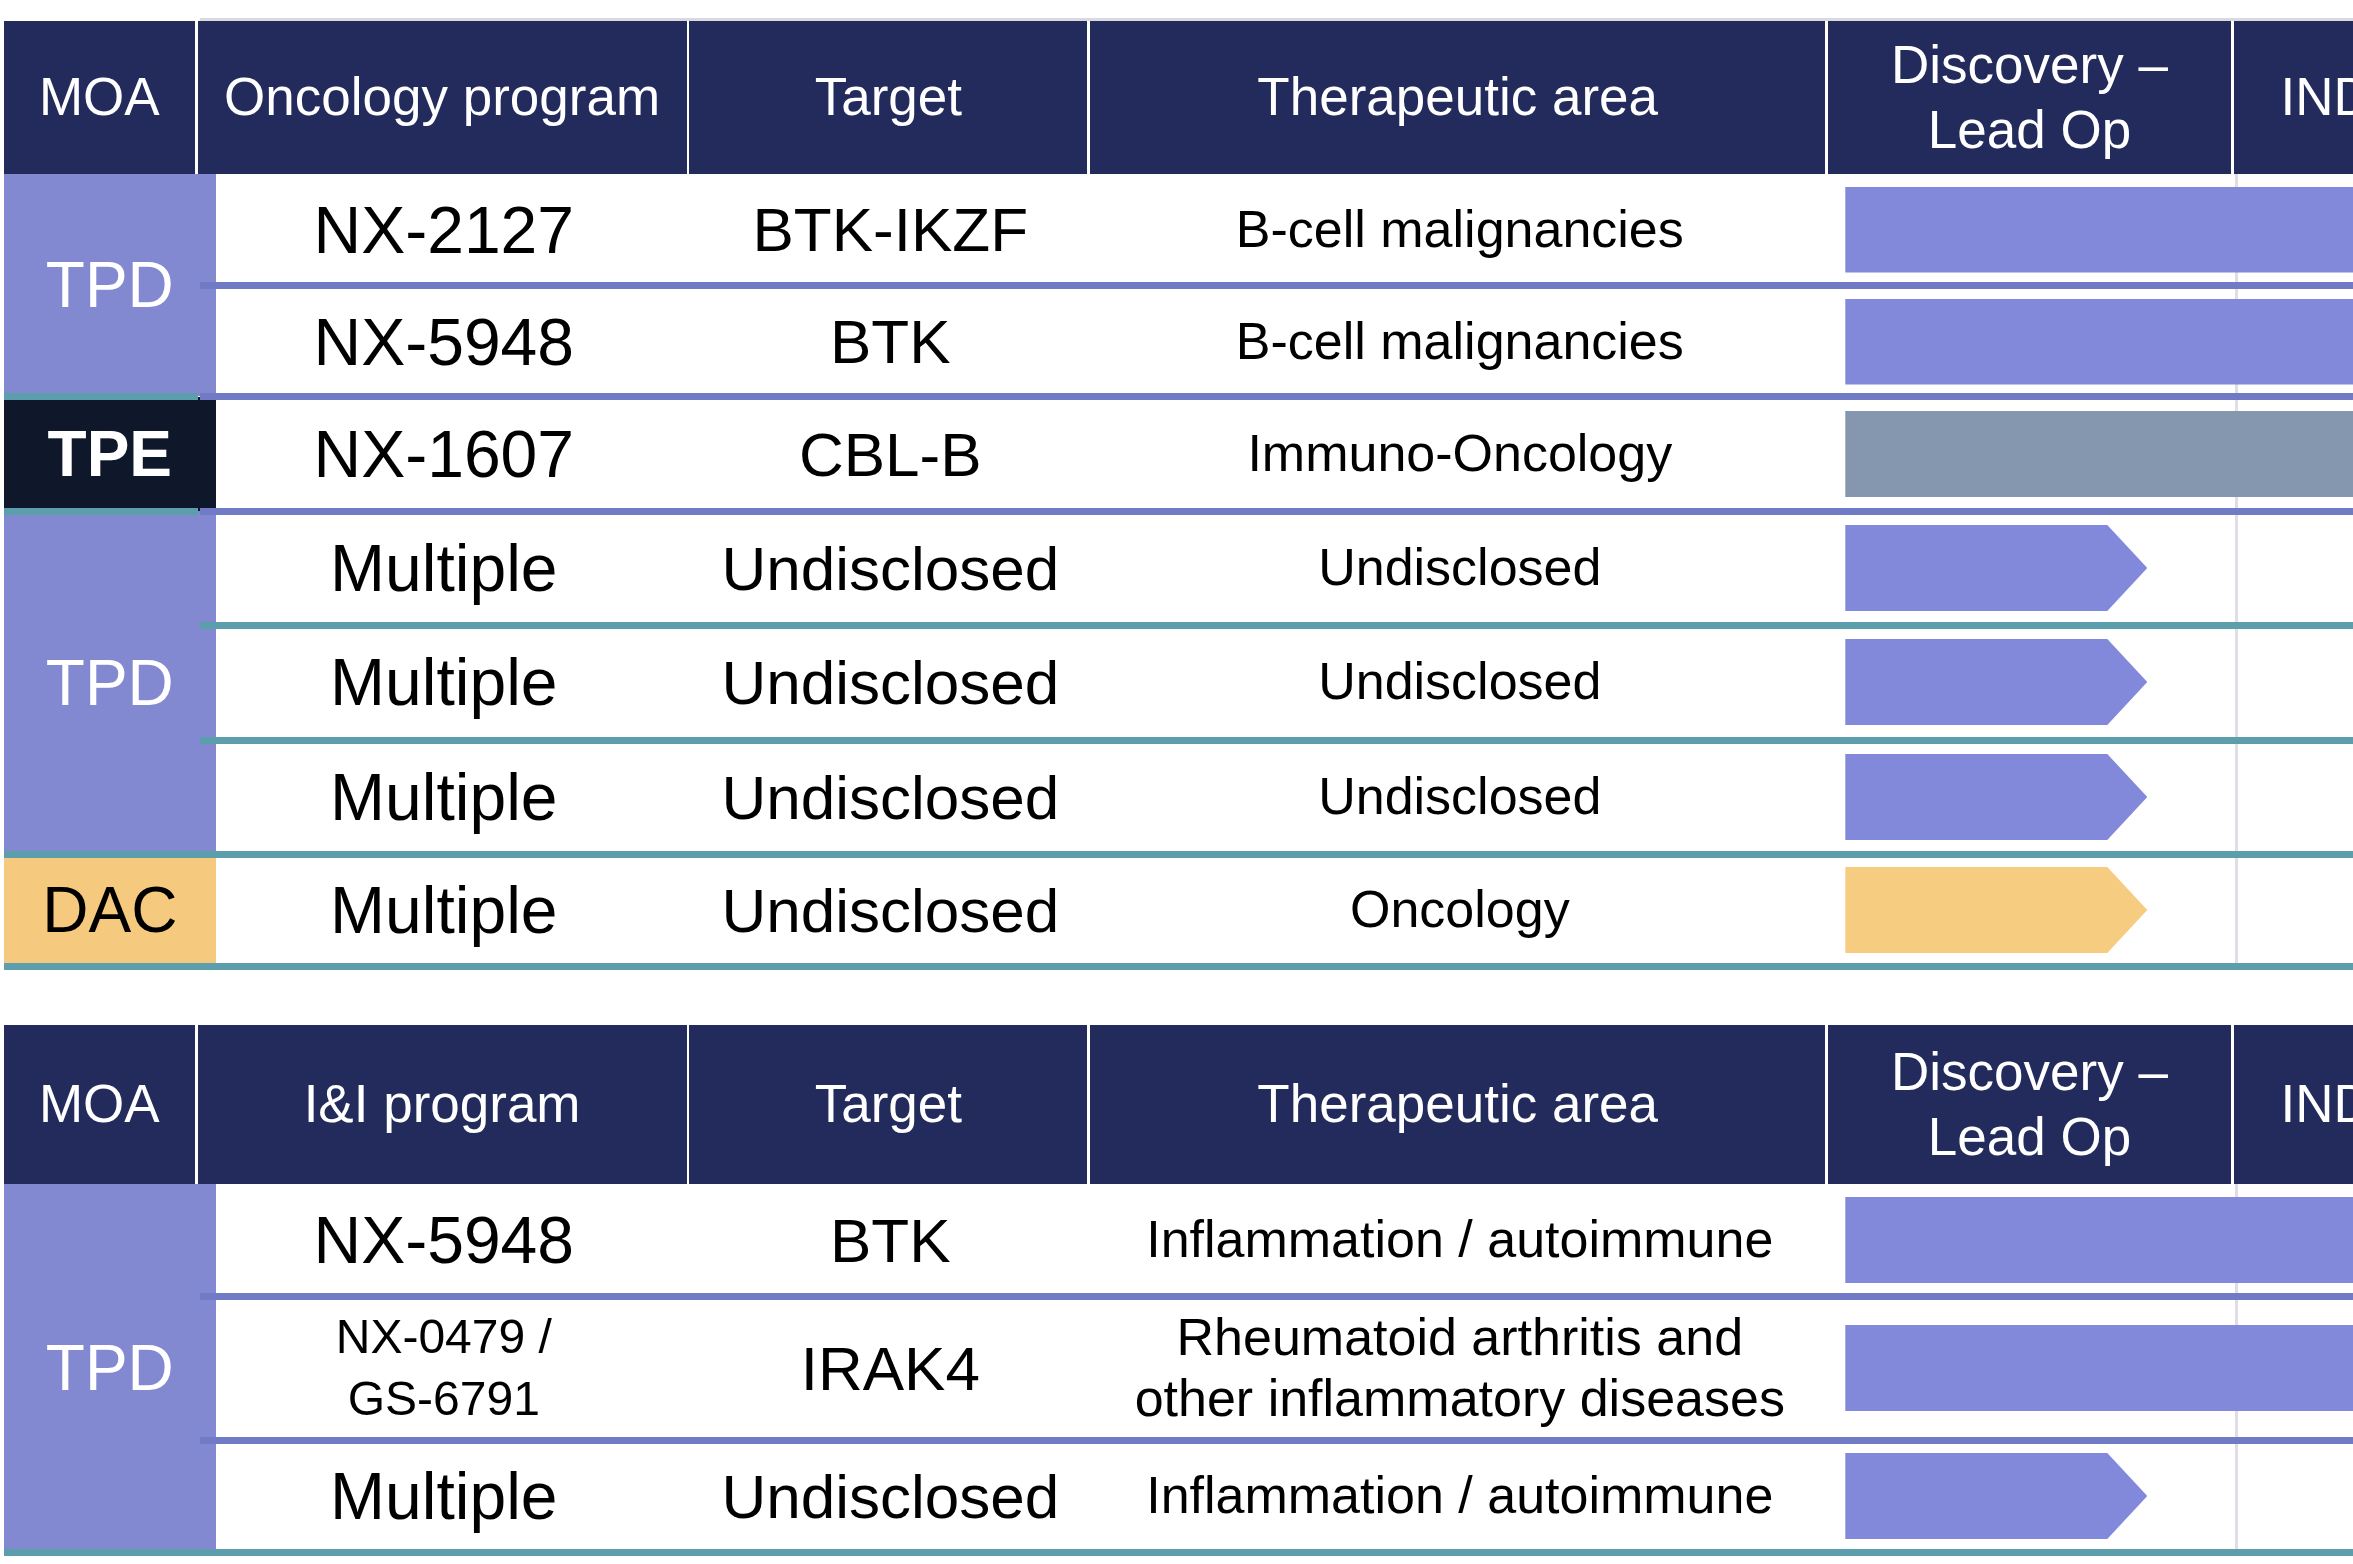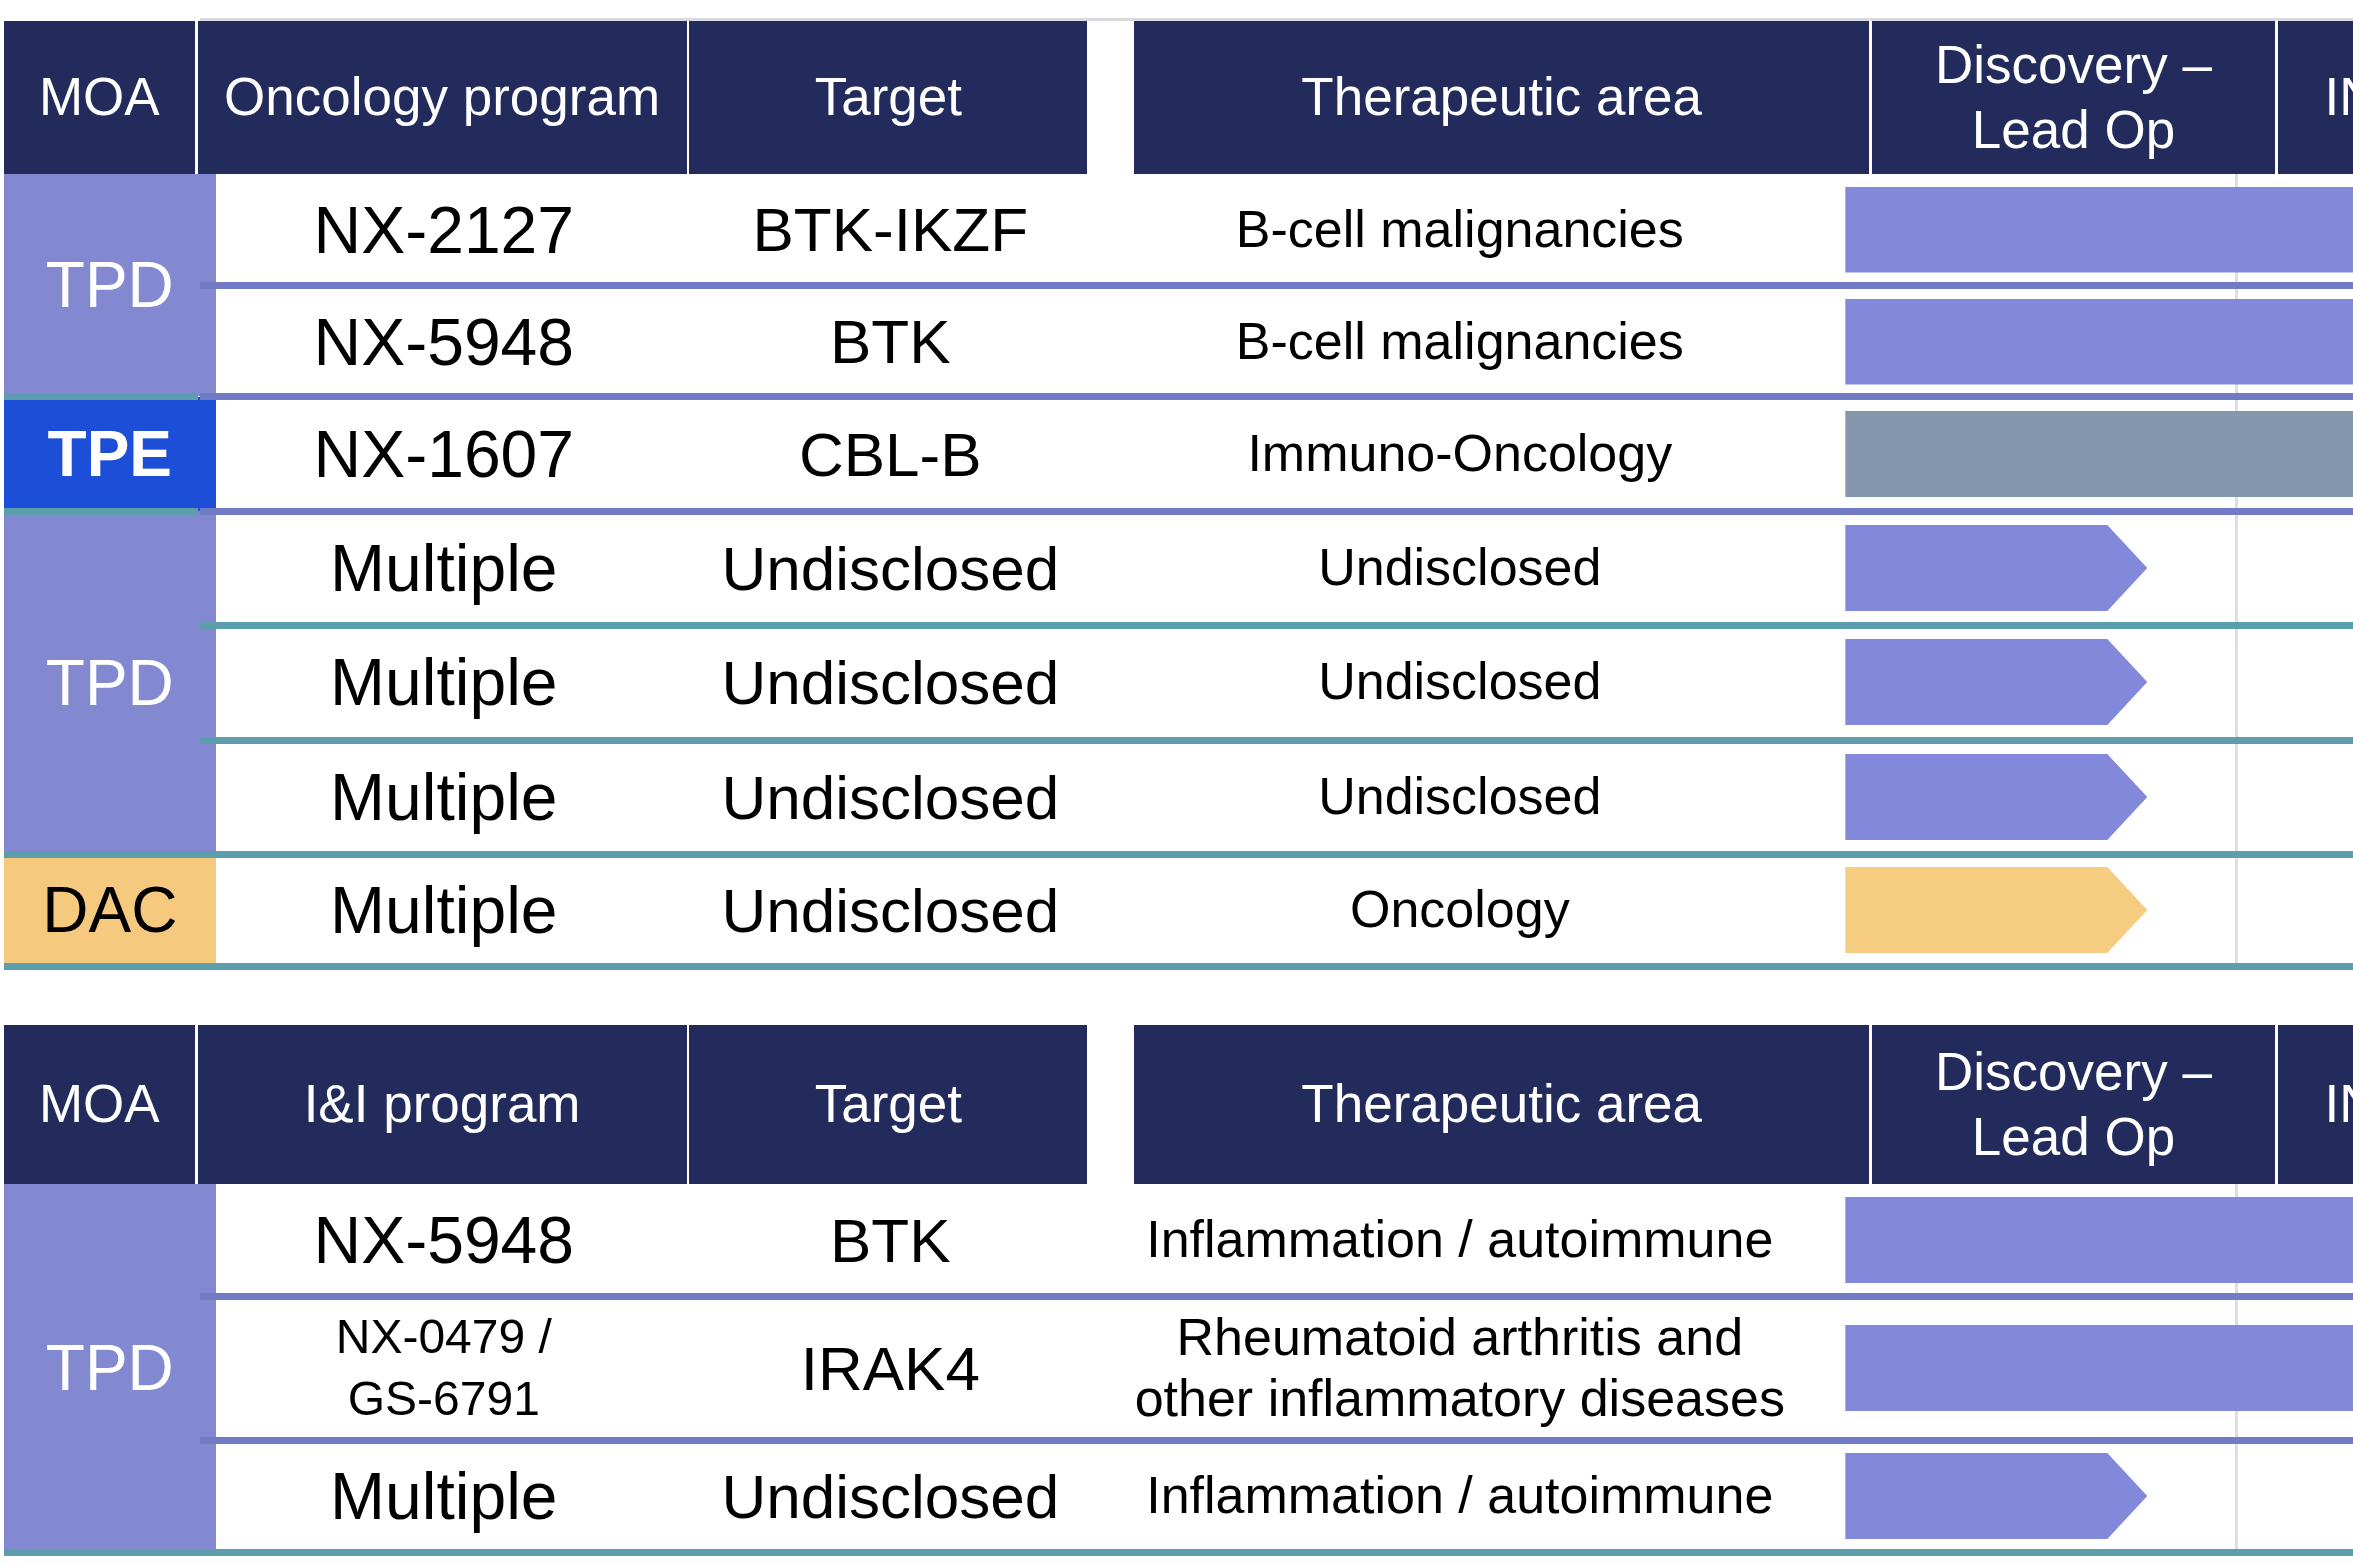--- a/index.html
+++ b/index.html
@@ -7,30 +7,30 @@
     position:relative;width:3419px;height:1565px;background:#ffffff;overflow:hidden;
     font-family:"Liberation Sans", sans-serif;color:#000;
   }
   .ptable{position:absolute;left:3.8px;width:3412px;}
   
   .thead{position:absolute;left:0;top:0;display:flex;gap:2.8px;width:100%;}
   .hcell{
     background:#222B5C;color:#fff;display:flex;align-items:center;justify-content:center;
     text-align:center;font-size:53px;line-height:1.22;white-space:pre-line;font-weight:400;
   }
-  .c0{width:191px;} .c1{width:489px;} .c2{width:398px;} .c3{width:735px;margin-left:44px;}
+  .c0{width:191px;} .c1{width:489px;} .c2{width:398px;} .c3{width:735px;}
   .c4{width:403px;} .c5{width:400px;}
   .topline{position:absolute;left:196px;right:0;top:-2.8px;height:2.8px;background:#D9D9DF;}
   
   .moa{
     position:absolute;left:0;width:212px;z-index:2;display:flex;align-items:center;justify-content:center;
     font-size:64px;color:#fff;
   }
   .moa.tpd{background:#8289D0;}
-  .moa.tpe{background:#1d4ed8;font-weight:700;}
+  .moa.tpe{background:#0f172a;font-weight:700;}
   .moa.dac{background:#F5CA7E;color:#000;}
   
   .row{position:absolute;left:0;width:100%;display:flex;align-items:stretch;}
   .cell{display:flex;align-items:center;justify-content:center;text-align:center;white-space:pre-line;}
   .spacer{width:194px;}
   .prog{width:492px;font-size:66px;}
   .tgt{width:401px;font-size:62px;}
   .area{width:738px;font-size:52px;line-height:1.18;}
   .chart{position:relative;flex:1;}
   .bar{

